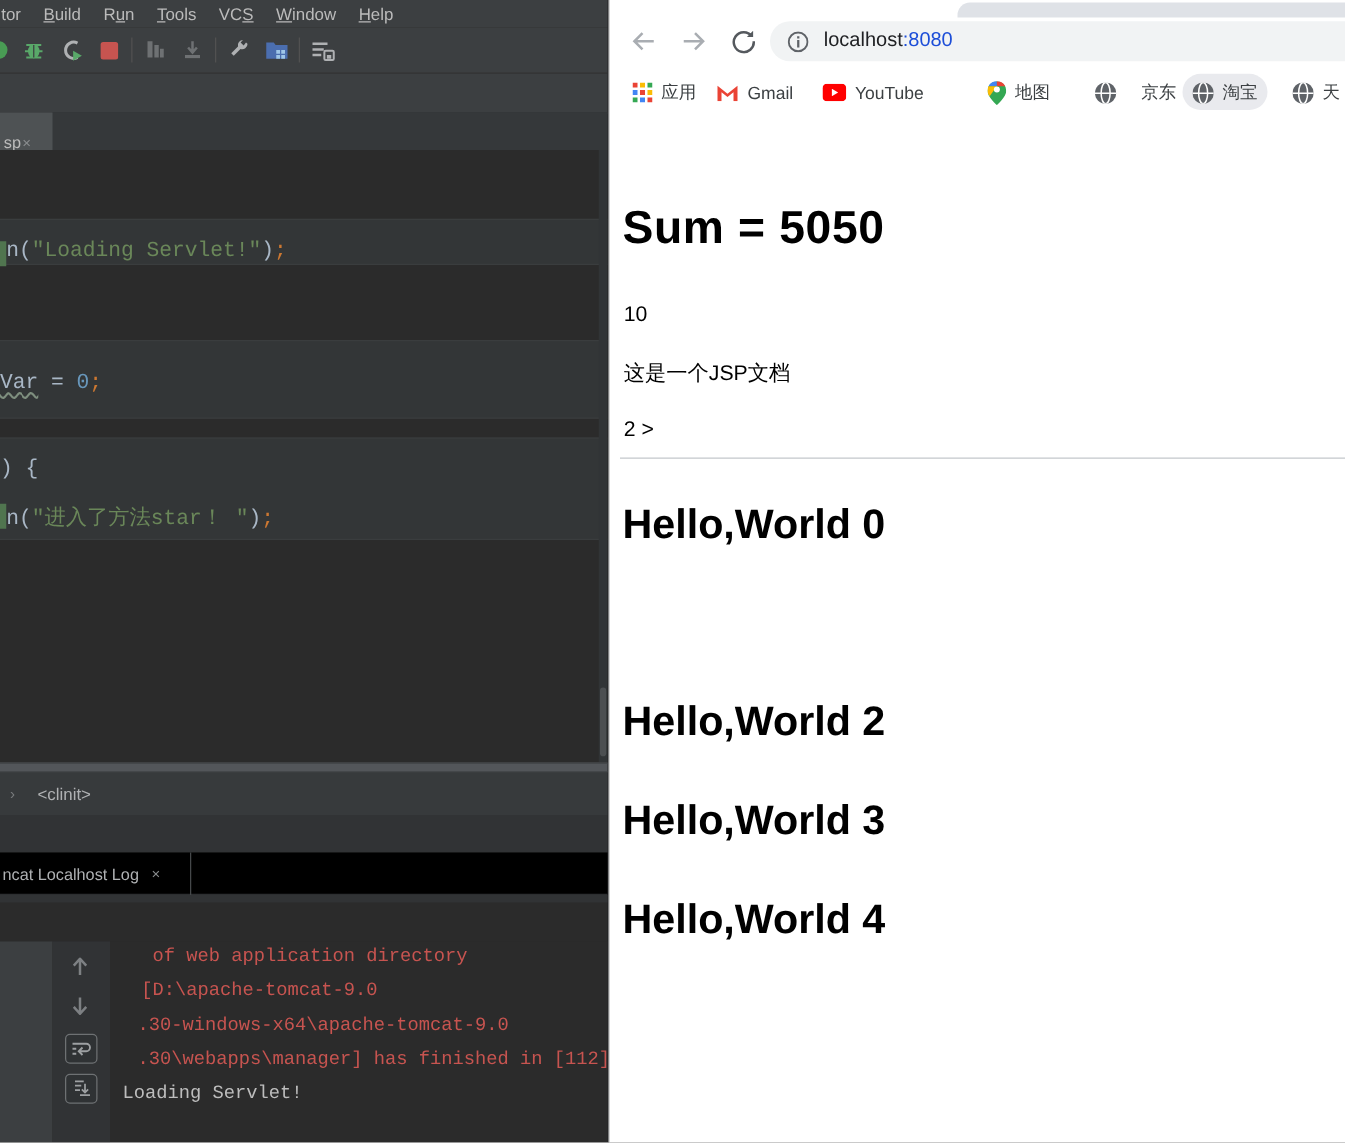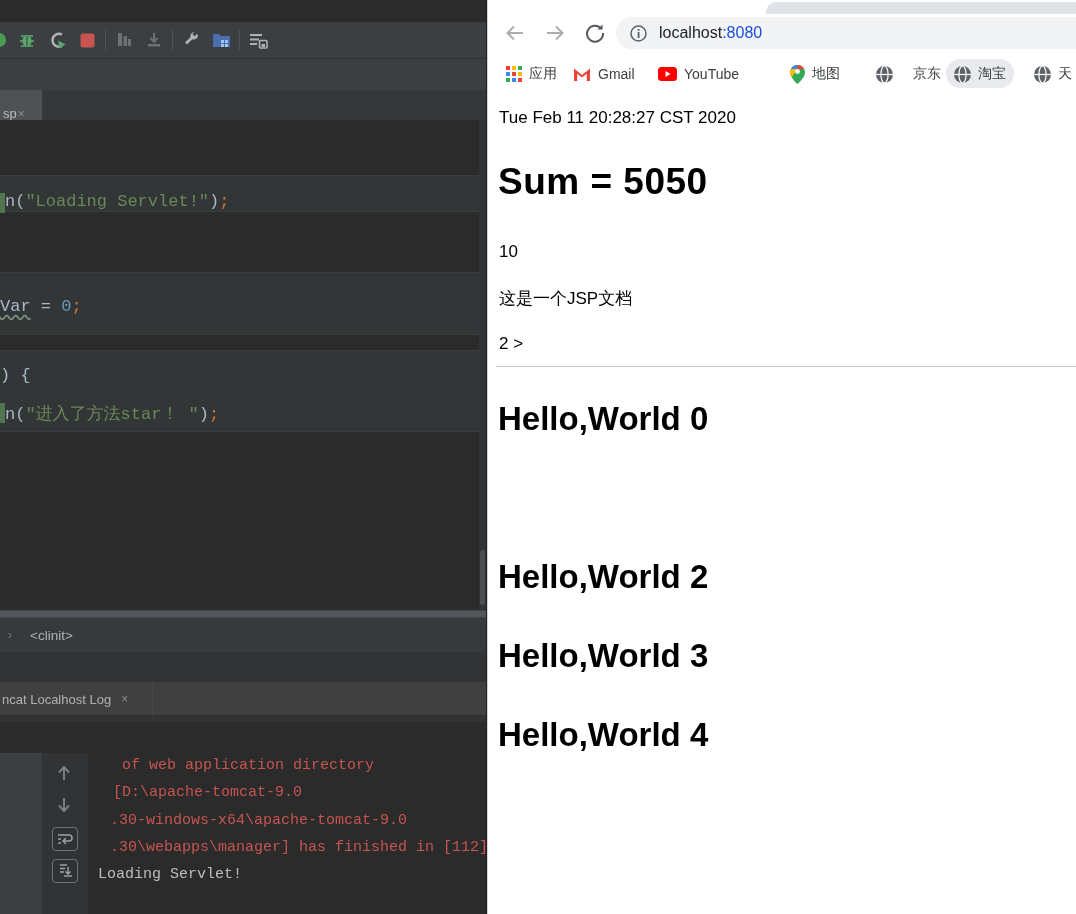--- a/index.html
+++ b/index.html
@@ -27,21 +27,21 @@
   .tok-punct{color:#cc7832;}
   .tok-warn{text-decoration:underline wavy #7e8e7e;text-underline-offset:3px;}
   .gutter-mark{position:absolute;left:0;width:5px;height:20px;background:#50754f;}
   .ed-scroll{position:absolute;right:0;top:0;width:7px;height:100%;background:#313436;}
   .ed-thumb{position:absolute;right:1px;top:430px;width:5px;height:55px;background:#4c4f51;border-radius:3px;}
   .splitter{position:absolute;left:0;top:610px;width:100%;height:8px;background:#53565a;border-top:1px solid #404345;border-bottom:1px solid #404345;box-sizing:border-box;}
   .crumbbar{position:absolute;left:0;top:618px;width:100%;height:34px;background:#373a3c;display:flex;align-items:center;color:#afb1b3;font-size:13.5px;}
   .crumb-chip{margin-left:28px;}
   .crumb-chevron{margin-left:8px;color:#787b7d;font-size:12px;}
   .lowgap{position:absolute;left:0;top:652px;width:100%;height:30px;background:#313335;}
-  .logtabs{position:absolute;left:0;top:682px;width:100%;height:34px;background:#404040;border-bottom:1px solid #2c2e30;box-sizing:border-box;}
+  .logtabs{position:absolute;left:0;top:682px;width:100%;height:34px;background:#000000;border-bottom:1px solid #2c2e30;box-sizing:border-box;}
   .logtab{position:absolute;left:0;top:0;height:34px;display:flex;align-items:center;gap:10px;color:#afb1b3;font-size:13px;padding-left:2px;}
   .logtab-sep{position:absolute;left:152px;top:0;width:1px;height:34px;background:#45484a;}
   .outgap{position:absolute;left:0;top:716px;width:100%;height:6px;background:#313335;}
   .outputbar{position:absolute;left:0;top:722px;width:100%;height:31px;background:#454f63;display:flex;align-items:center;color:#c6cbd3;font-size:14px;}
   .outputbar span{margin-left:55px;}
   .console{position:absolute;left:0;top:753px;width:100%;height:161px;background:#2b2b2b;overflow:hidden;}
   .stripe{position:absolute;left:0;top:0;width:42px;height:100%;background:#3c3f41;}
   .icolumn{position:absolute;left:42px;top:0;width:46px;height:100%;background:#313335;}
   .cicon{position:absolute;left:9px;width:26px;height:22px;display:flex;align-items:center;justify-content:center;color:#808386;}
   .cicon.boxed{border:1px solid #6e7173;border-radius:4px;height:22px;width:24px;left:10px;background:#2f3234;}
@@ -66,20 +66,29 @@
   .phr{position:absolute;left:8px;right:0;height:0;border-top:1px solid #c4c7cb;}
   svg{display:block;}
 </style>
 </head>
 <body>
 
 <div id="screen">
 
   <div id="ide">
 
+    <div class="menubar">
+      <span class="menu-item">tor</span>
+      <span class="menu-item"><u>B</u>uild</span>
+      <span class="menu-item">R<u>u</u>n</span>
+      <span class="menu-item"><u>T</u>ools</span>
+      <span class="menu-item">VC<u>S</u></span>
+      <span class="menu-item"><u>W</u>indow</span>
+      <span class="menu-item"><u>H</u>elp</span>
+    </div>
 
     <div class="toolbar">
       <div class="tb-slot" style="width:12px">
         <svg width="12" height="16" viewBox="0 0 12 16">
             <circle cx="-1" cy="8" r="7" fill="#499c54"></circle>
           </svg>
       </div>
       <div class="tb-slot">
         <svg width="18" height="18" viewBox="0 0 18 18">
           <line x1="3" y1="5" x2="15" y2="5" stroke="#59a869" stroke-width="1.6"></line>
@@ -336,21 +345,20 @@
               <circle cx="8.5" cy="8.5" r="8.5" fill="#5f6368"></circle>
               <ellipse cx="8.5" cy="8.5" rx="3.6" ry="8.5" fill="none" stroke="#fff" stroke-width="1.2"></ellipse>
               <line x1="0" y1="8.5" x2="17" y2="8.5" stroke="#fff" stroke-width="1.2"></line>
             </svg>
         </span>
         <span>天</span>
       </div>
     </div>
 
     <div class="content">
-      <div class="pline" style="top:13px;">Tue Feb 11 20:28:27 CST 2020</div>
       <div class="sumh" style="top:66px;">Sum = 5050</div>
       <div class="pline" style="top:147px;">10</div>
       <div class="pline" style="top:192px;">这是一个JSP文档</div>
       <div class="pline" style="top:239px;">2 &gt;</div>
       <div class="phr" style="top:271px;"></div>
       <div class="helloh" style="top:305px;">Hello,World 0</div>
       <div class="helloh" style="top:463px;">Hello,World 2</div>
       <div class="helloh" style="top:542px;">Hello,World 3</div>
       <div class="helloh" style="top:621px;">Hello,World 4</div>
     </div>

